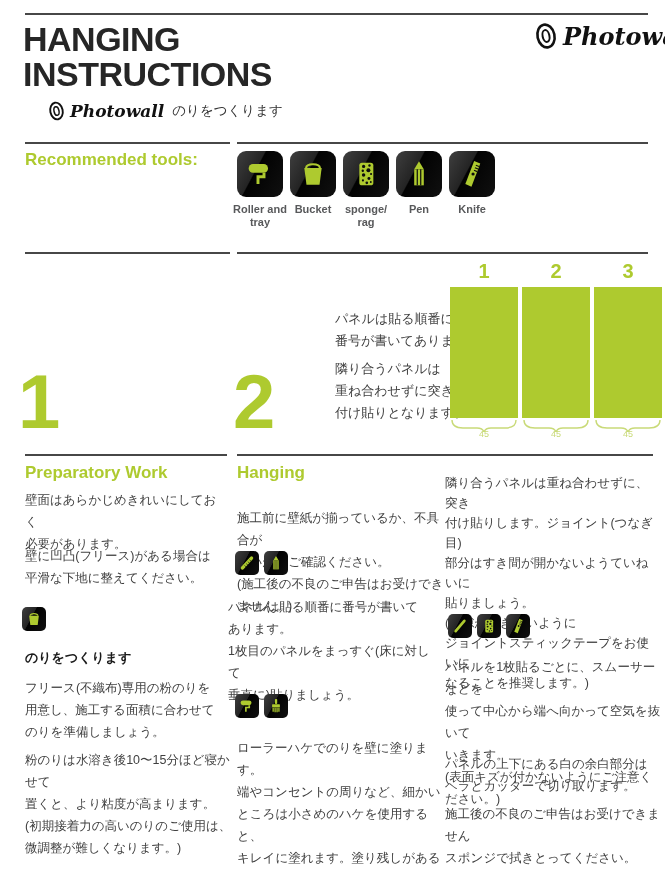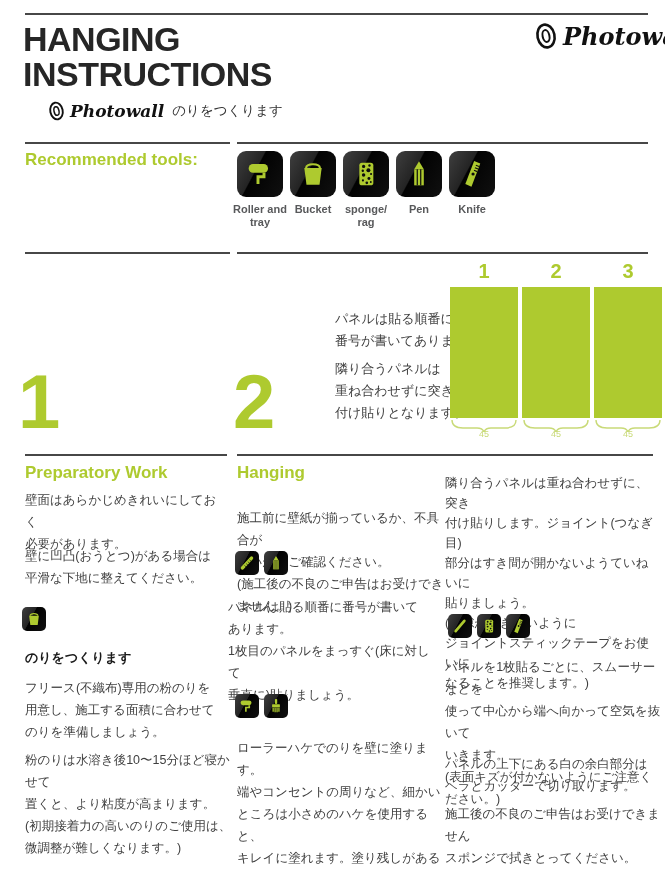--- a/index.html
+++ b/index.html
@@ -184,21 +184,21 @@
 <div class="big-num" style="left:233px">2</div>
 
 <div class="abs line" style="left:25px;top:454px;width:202px"></div>
 <div class="abs line" style="left:237px;top:454px;width:416px"></div>
 
 <div class="abs green-head" style="left:25px;top:463px">Preparatory Work</div>
 <div class="abs green-head" style="left:237px;top:463px">Hanging</div>
 
 <div class="abs jp" style="left:25px;top:489px;width:200px">壁面はあらかじめきれいにしておく
 必要があります。</div>
-<div class="abs jp" style="left:25px;top:545px;width:200px">壁に凹凸(おうとつ)がある場合は
+<div class="abs jp" style="left:25px;top:545px;width:200px">壁に凹凸(フリース)がある場合は
 平滑な下地に整えてください。</div>
 <div class="tile small" style="left:22px;top:607px">
   <svg width="18" height="18" viewBox="0 0 24 24">
       <use href="#glyph-bucket"></use>
     </svg>
 </div>
 <div class="abs bold-jp" style="left:25px;top:649px">のりをつくります</div>
 <div class="abs jp" style="left:25px;top:677px;width:200px">フリース(不織布)専用の粉のりを
 用意し、施工する面積に合わせて
 のりを準備しましょう。</div>

